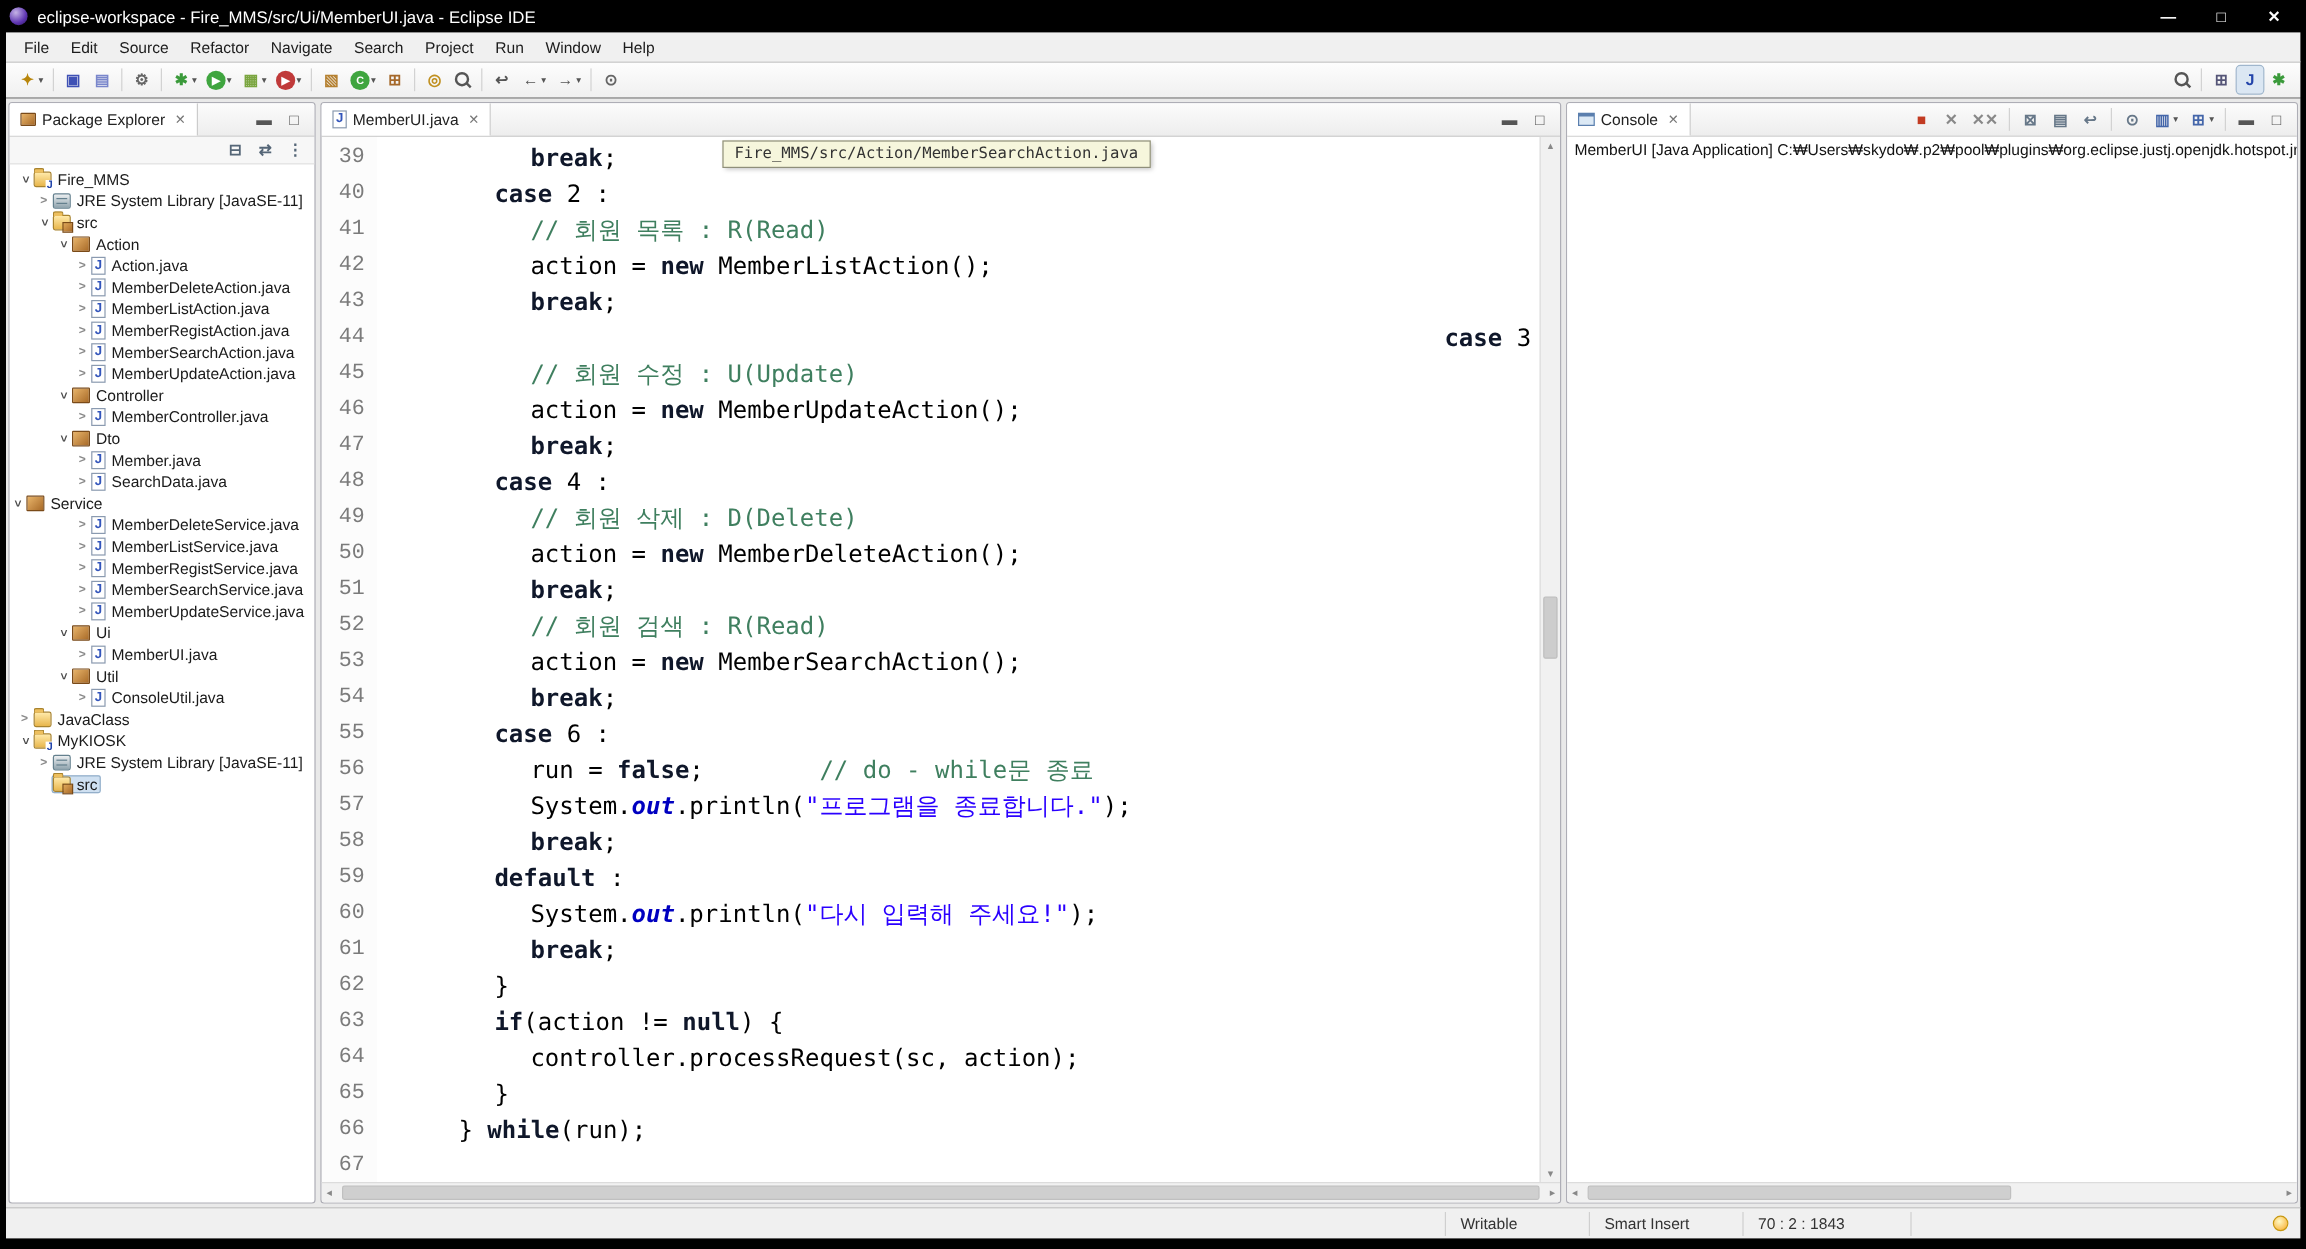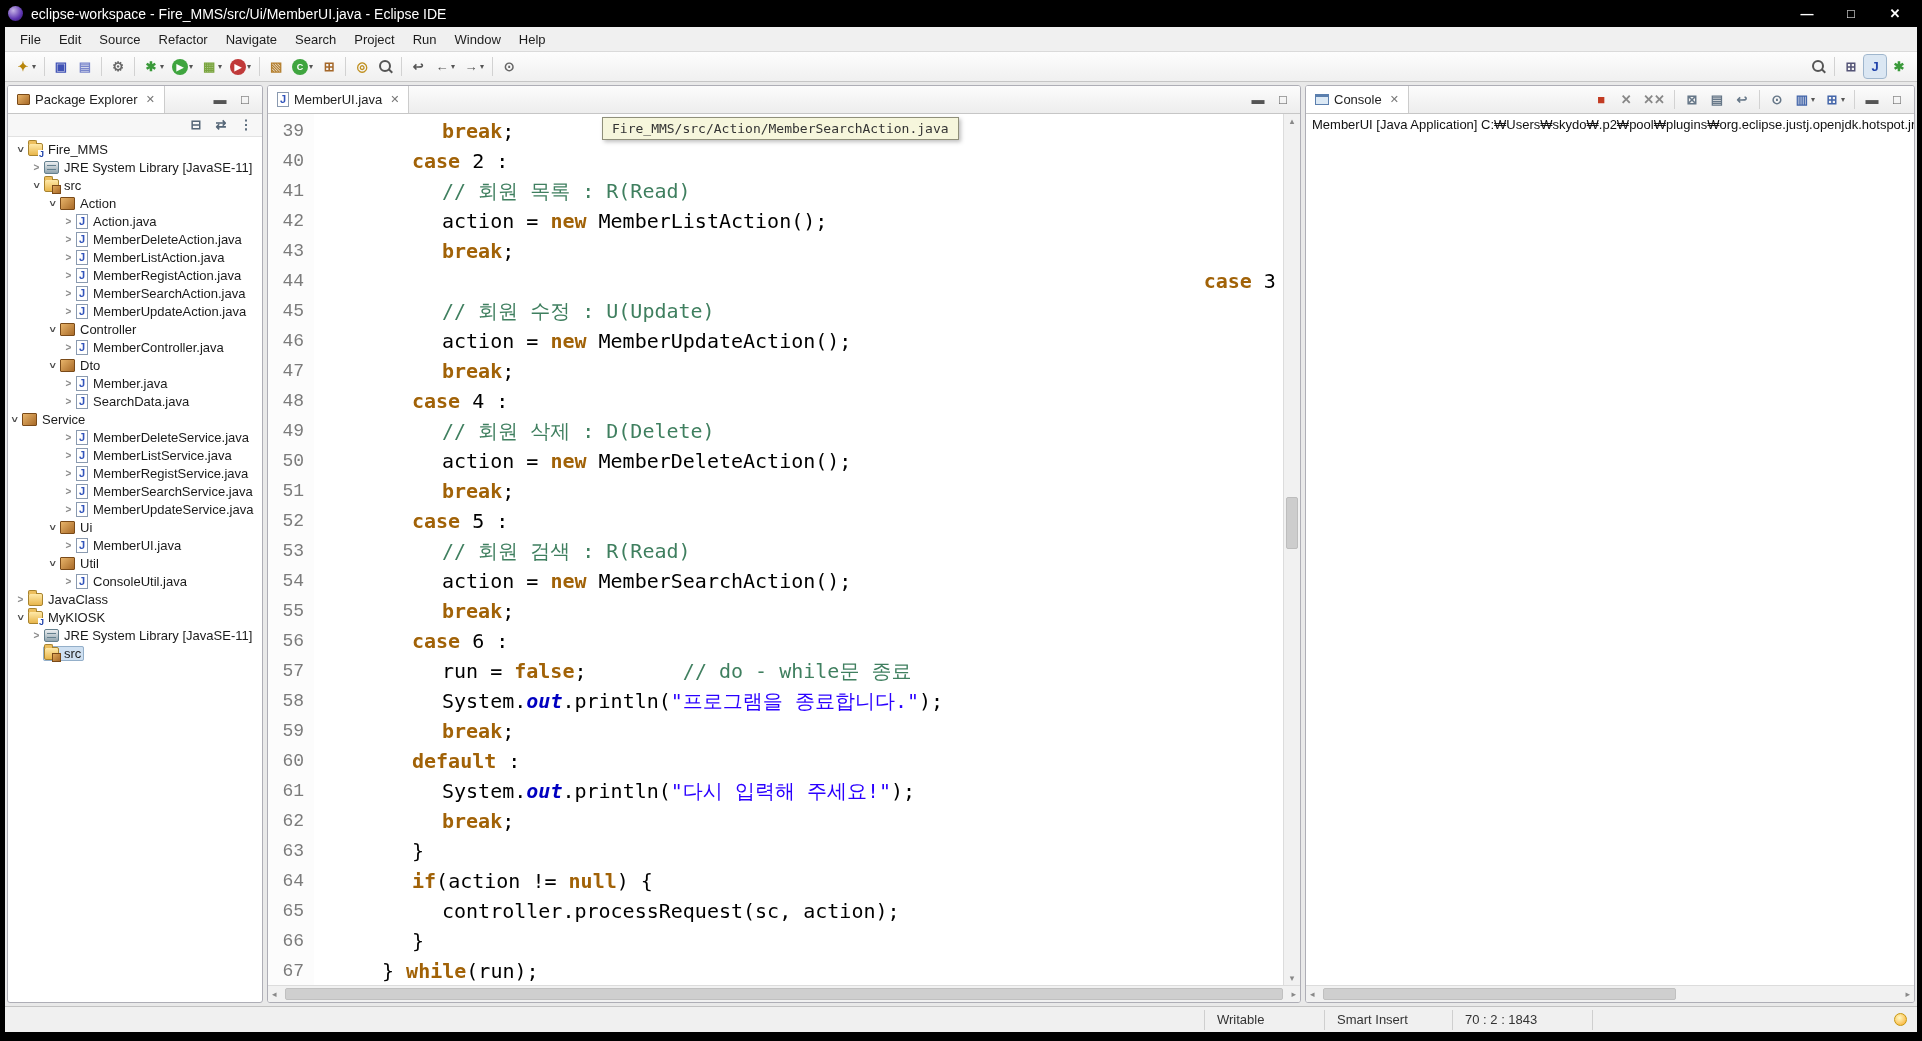--- a/index.html
+++ b/index.html
@@ -85,21 +85,21 @@
 
   
   .editor-body { flex:1; display:flex; position:relative; overflow:hidden; }
   .ruler { width:46px; flex:none; background:#fcfcfc; padding-top:2px; text-align:right;
            font-family:Liberation Mono, monospace; font-size:18px; color:#7b7b7b; }
   .ln { height:30px; line-height:30px; padding-right:10px; }
   .code-area { flex:1; position:relative; padding-top:2px; overflow:hidden; background:#fff;
                font-family:"DejaVu Sans Mono", monospace; font-size:20px; color:#000; }
   .code-line { height:30px; line-height:30px; white-space:pre; }
   .seg-p { color:#000000; }
-  .seg-k { color:#a16207; font-weight:bold; }
+  .seg-k { color:#0f172a; font-weight:bold; }
   .seg-c { color:#3f7f5f; }
   .seg-s { color:#2a00ff; }
   .seg-f { color:#0000c0; font-weight:bold; font-style:italic; }
 
   .tooltip { position:absolute; left:288px; top:3px; z-index:5; background:#f6f6dc;
              border:1px solid #8f8f7a; box-shadow:2px 2px 4px rgba(0,0,0,.25);
              padding:3px 9px; font-size:13px; color:#333; white-space:nowrap; }
 
   .vscroll { position:absolute; top:0; right:0; bottom:0; width:17px; background:#f1f1f1;
              border-left:1px solid #dcdcdc; font-size:9px; color:#888; }
@@ -542,21 +542,20 @@
             <div class="code-line" style="padding-left: 128px;"><span class="seg-p">action = </span><span class="seg-k">new</span><span class="seg-p"> MemberListAction();</span></div>
             <div class="code-line" style="padding-left: 128px;"><span class="seg-k">break</span><span class="seg-p">;</span></div>
             <div class="code-line" style="padding-left: 98px; text-align: right;"><span class="seg-k">case</span><span class="seg-p"> 3 :</span></div>
             <div class="code-line" style="padding-left: 128px;"><span class="seg-c">// 회원 수정 : U(Update)</span></div>
             <div class="code-line" style="padding-left: 128px;"><span class="seg-p">action = </span><span class="seg-k">new</span><span class="seg-p"> MemberUpdateAction();</span></div>
             <div class="code-line" style="padding-left: 128px;"><span class="seg-k">break</span><span class="seg-p">;</span></div>
             <div class="code-line" style="padding-left: 98px;"><span class="seg-k">case</span><span class="seg-p"> 4 :</span></div>
             <div class="code-line" style="padding-left: 128px;"><span class="seg-c">// 회원 삭제 : D(Delete)</span></div>
             <div class="code-line" style="padding-left: 128px;"><span class="seg-p">action = </span><span class="seg-k">new</span><span class="seg-p"> MemberDeleteAction();</span></div>
             <div class="code-line" style="padding-left: 128px;"><span class="seg-k">break</span><span class="seg-p">;</span></div>
-            <div class="code-line" style="padding-left: 98px;"><span class="seg-k">case</span><span class="seg-p"> 5 :</span></div>
             <div class="code-line" style="padding-left: 128px;"><span class="seg-c">// 회원 검색 : R(Read)</span></div>
             <div class="code-line" style="padding-left: 128px;"><span class="seg-p">action = </span><span class="seg-k">new</span><span class="seg-p"> MemberSearchAction();</span></div>
             <div class="code-line" style="padding-left: 128px;"><span class="seg-k">break</span><span class="seg-p">;</span></div>
             <div class="code-line" style="padding-left: 98px;"><span class="seg-k">case</span><span class="seg-p"> 6 :</span></div>
             <div class="code-line" style="padding-left: 128px;"><span class="seg-p">run = </span><span class="seg-k">false</span><span class="seg-p">;        </span><span class="seg-c">// do - while문 종료</span></div>
             <div class="code-line" style="padding-left: 128px;"><span class="seg-p">System.</span><span class="seg-f">out</span><span class="seg-p">.println(</span><span class="seg-s">"프로그램을 종료합니다."</span><span class="seg-p">);</span></div>
             <div class="code-line" style="padding-left: 128px;"><span class="seg-k">break</span><span class="seg-p">;</span></div>
             <div class="code-line" style="padding-left: 98px;"><span class="seg-k">default</span><span class="seg-p"> :</span></div>
             <div class="code-line" style="padding-left: 128px;"><span class="seg-p">System.</span><span class="seg-f">out</span><span class="seg-p">.println(</span><span class="seg-s">"다시 입력해 주세요!"</span><span class="seg-p">);</span></div>
             <div class="code-line" style="padding-left: 128px;"><span class="seg-k">break</span><span class="seg-p">;</span></div>

